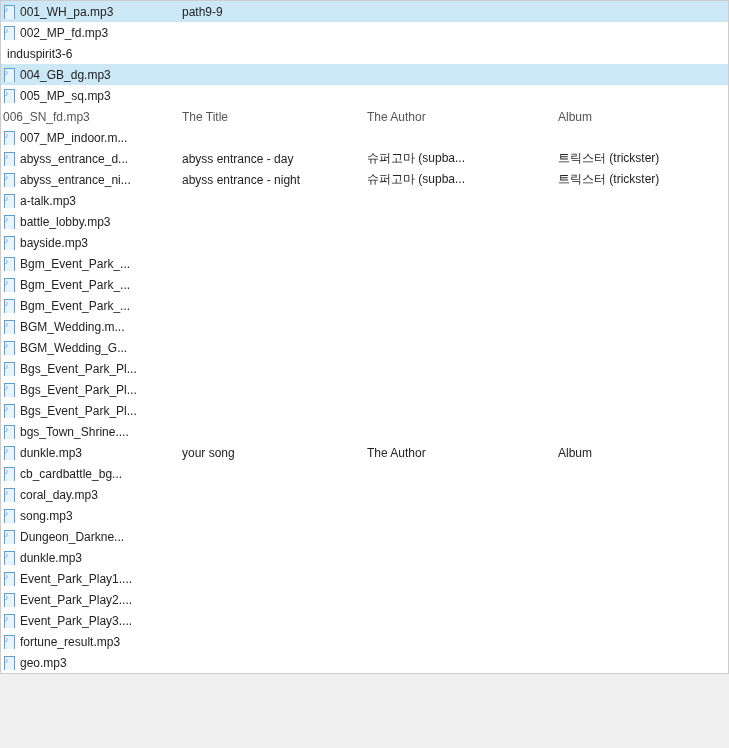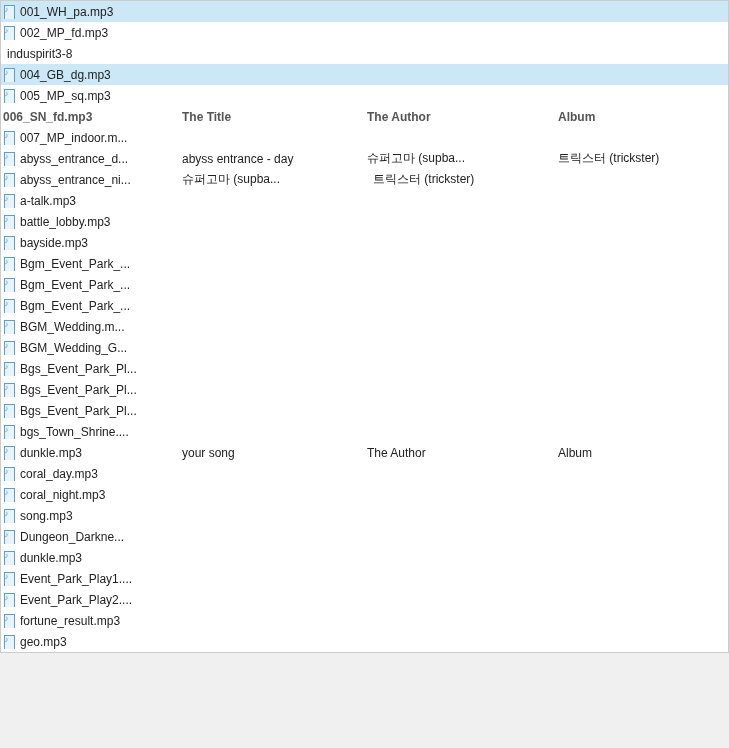--- a/index.html
+++ b/index.html
@@ -21,21 +21,21 @@
       padding: 0 2px;
       border-bottom: none;
       cursor: default;
       user-select: none;
     }
     .file-row.selected {
       background: #cce8f6;
     }
     .file-row.header {
       background: #fff;
-      font-weight: bold;
+      font-weight: normal;
       color: #555;
       height: 21px;
     }
     .col-name {
       width: 175px;
       display: flex;
       align-items: center;
       gap: 3px;
       overflow: hidden;
       white-space: nowrap;
@@ -101,36 +101,37 @@
 <body>
 
 <div class="file-list">
 <div class="file-row selected">
       <div class="col-name">
         <span class="file-icon">
           <span class="file-icon-music"></span>
         </span>
         <span>001_WH_pa.mp3</span>
       </div>
+      <div class="col-title">path9-9</div>
       <div class="col-author"></div>
       <div class="col-album"></div>
     </div>
     <div class="file-row">
       <div class="col-name">
         <span class="file-icon">
           <span class="file-icon-music"></span>
         </span>
         <span>002_MP_fd.mp3</span>
       </div>
       <div class="col-title"></div>
       <div class="col-author"></div>
       <div class="col-album"></div>
     </div>
     <div class="file-row">
-      <div class="col-title">induspirit3-8</div>
+      <div class="col-title">induspirit3-6</div>
       <div class="col-author"></div>
       <div class="col-album"></div>
     </div>
     <div class="file-row selected">
       <div class="col-name">
         <span class="file-icon">
           <span class="file-icon-music"></span>
         </span>
         <span>004_GB_dg.mp3</span>
       </div>
@@ -179,20 +180,21 @@
       <div class="col-author">슈퍼고마 (supba...</div>
       <div class="col-album">트릭스터 (trickster)</div>
     </div>
     <div class="file-row">
       <div class="col-name">
         <span class="file-icon">
           <span class="file-icon-music"></span>
         </span>
         <span>abyss_entrance_ni...</span>
       </div>
+      <div class="col-title">abyss entrance - night</div>
       <div class="col-author">슈퍼고마 (supba...</div>
       <div class="col-album">트릭스터 (trickster)</div>
     </div>
     <div class="file-row">
       <div class="col-name">
         <span class="file-icon">
           <span class="file-icon-music"></span>
         </span>
         <span>a-talk.mp3</span>
       </div>
@@ -330,42 +332,42 @@
       </div>
       <div class="col-title">your song</div>
       <div class="col-author">The Author</div>
       <div class="col-album">Album</div>
     </div>
     <div class="file-row">
       <div class="col-name">
         <span class="file-icon">
           <span class="file-icon-music"></span>
         </span>
+        <span>cb_cardbattle_bg...</span>
+      </div>
+      <div class="col-title"></div>
+      <div class="col-author"></div>
+      <div class="col-album"></div>
+    </div>
+    <div class="file-row">
+      <div class="col-name">
+        <span class="file-icon">
+          <span class="file-icon-music"></span>
+        </span>
         <span>coral_day.mp3</span>
       </div>
       <div class="col-title"></div>
       <div class="col-author"></div>
       <div class="col-album"></div>
     </div>
     <div class="file-row">
       <div class="col-name">
         <span class="file-icon">
           <span class="file-icon-music"></span>
         </span>
-        <span>coral_night.mp3</span>
-      </div>
-      <div class="col-title"></div>
-      <div class="col-author"></div>
-      <div class="col-album"></div>
-    </div>
-    <div class="file-row">
-      <div class="col-name">
-        <span class="file-icon">
-          <span class="file-icon-music"></span>
-        </span>
         <span>song.mp3</span>
       </div>
       <div class="col-title"></div>
       <div class="col-author"></div>
       <div class="col-album"></div>
     </div>
     <div class="file-row">
       <div class="col-name">
         <span class="file-icon">
           <span class="file-icon-music"></span>
@@ -397,20 +399,31 @@
       <div class="col-title"></div>
       <div class="col-author"></div>
       <div class="col-album"></div>
     </div>
     <div class="file-row">
       <div class="col-name">
         <span class="file-icon">
           <span class="file-icon-music"></span>
         </span>
         <span>Event_Park_Play2....</span>
+      </div>
+      <div class="col-title"></div>
+      <div class="col-author"></div>
+      <div class="col-album"></div>
+    </div>
+    <div class="file-row">
+      <div class="col-name">
+        <span class="file-icon">
+          <span class="file-icon-music"></span>
+        </span>
+        <span>Event_Park_Play3....</span>
       </div>
       <div class="col-title"></div>
       <div class="col-author"></div>
       <div class="col-album"></div>
     </div>
     <div class="file-row">
       <div class="col-name">
         <span class="file-icon">
           <span class="file-icon-music"></span>
         </span>

